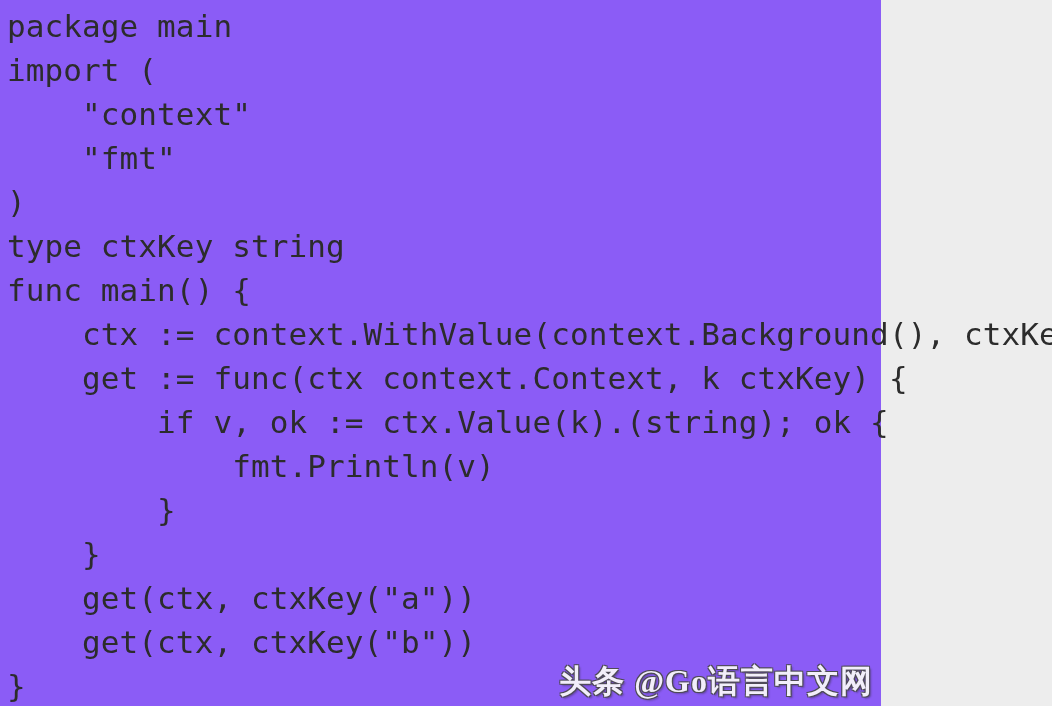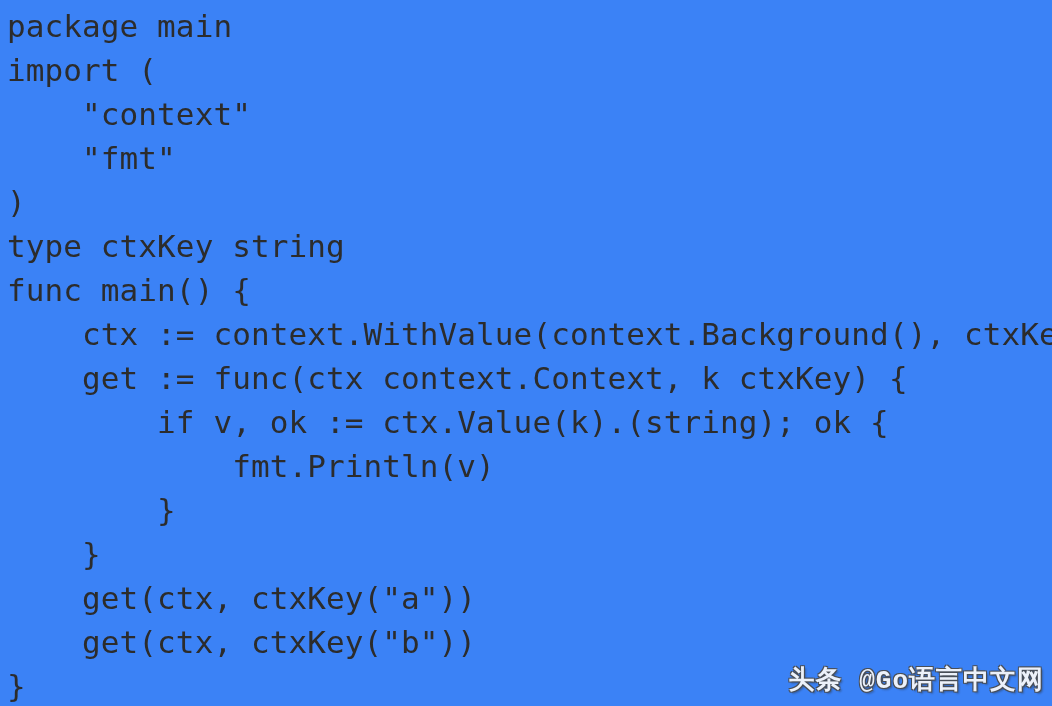--- a/index.html
+++ b/index.html
@@ -8,23 +8,23 @@
   }
   body {
     width: 1052px;
     height: 706px;
     background: #ededed;
     font-family: "Liberation Sans", sans-serif;
     overflow: hidden;
   }
   #code-figure {
     position: relative;
-    width: 1052px;
+    width: 881px;
     height: 706px;
-    background: #3b82f6;
+    background: #8b5cf6;
     box-sizing: border-box;
   }
   #code-block {
     position: absolute;
     left: 0;
     top: 0;
     width: 1052px;
     padding: 4px 0 0 7px;
     box-sizing: border-box;
     margin: 0;
@@ -38,22 +38,22 @@
   }
   #code-block .code-line {
     display: block;
     height: 44px;
     white-space: pre;
   }
   #watermark {
     position: absolute;
     right: 8px;
     bottom: 8px;
-    font-family: Liberation Mono, monospace;
-    font-size: 26px;
+    font-family: Liberation Serif, serif;
+    font-size: 32px;
     line-height: 34px;
     font-weight: 700;
     color: #fbfbfb;
     letter-spacing: 1px;
     text-shadow:
       -1px -1px 0 #4a4a4a,
        1px -1px 0 #4a4a4a,
       -1px  1px 0 #4a4a4a,
        1px  1px 0 #4a4a4a,
        2px  2px 2px rgba(40,40,40,0.45);

